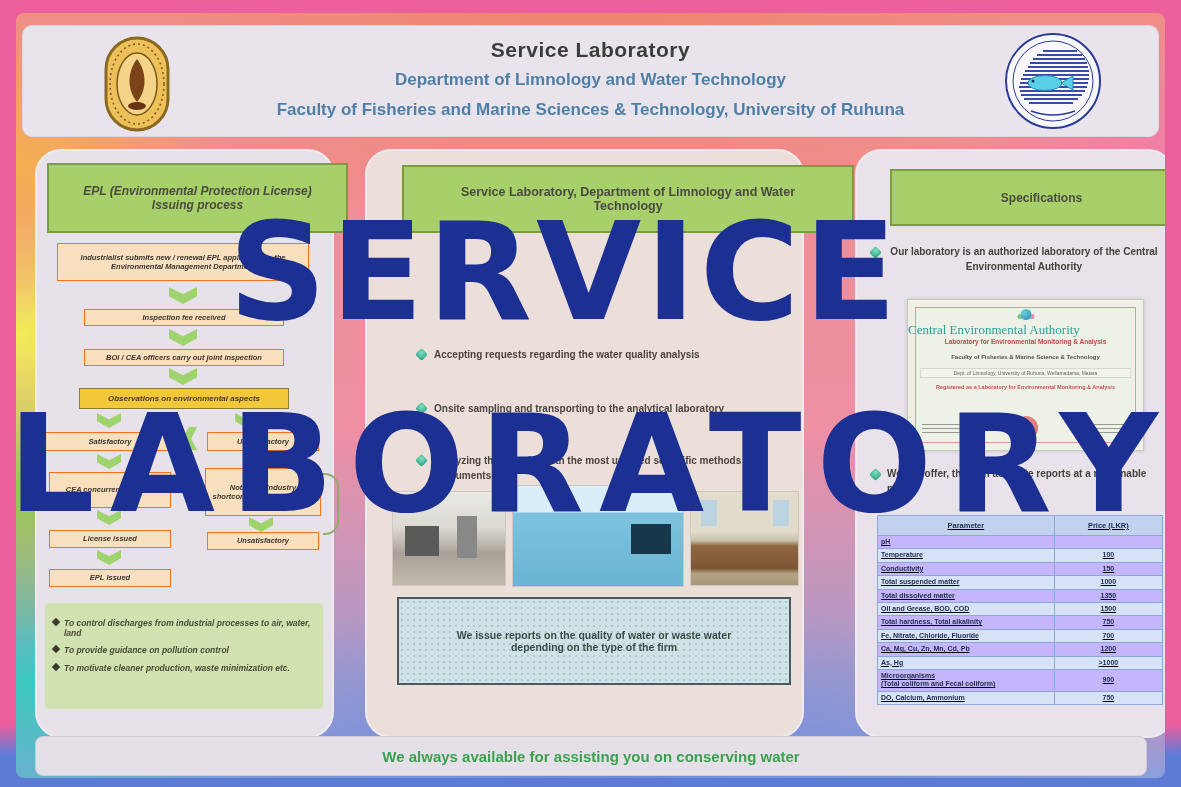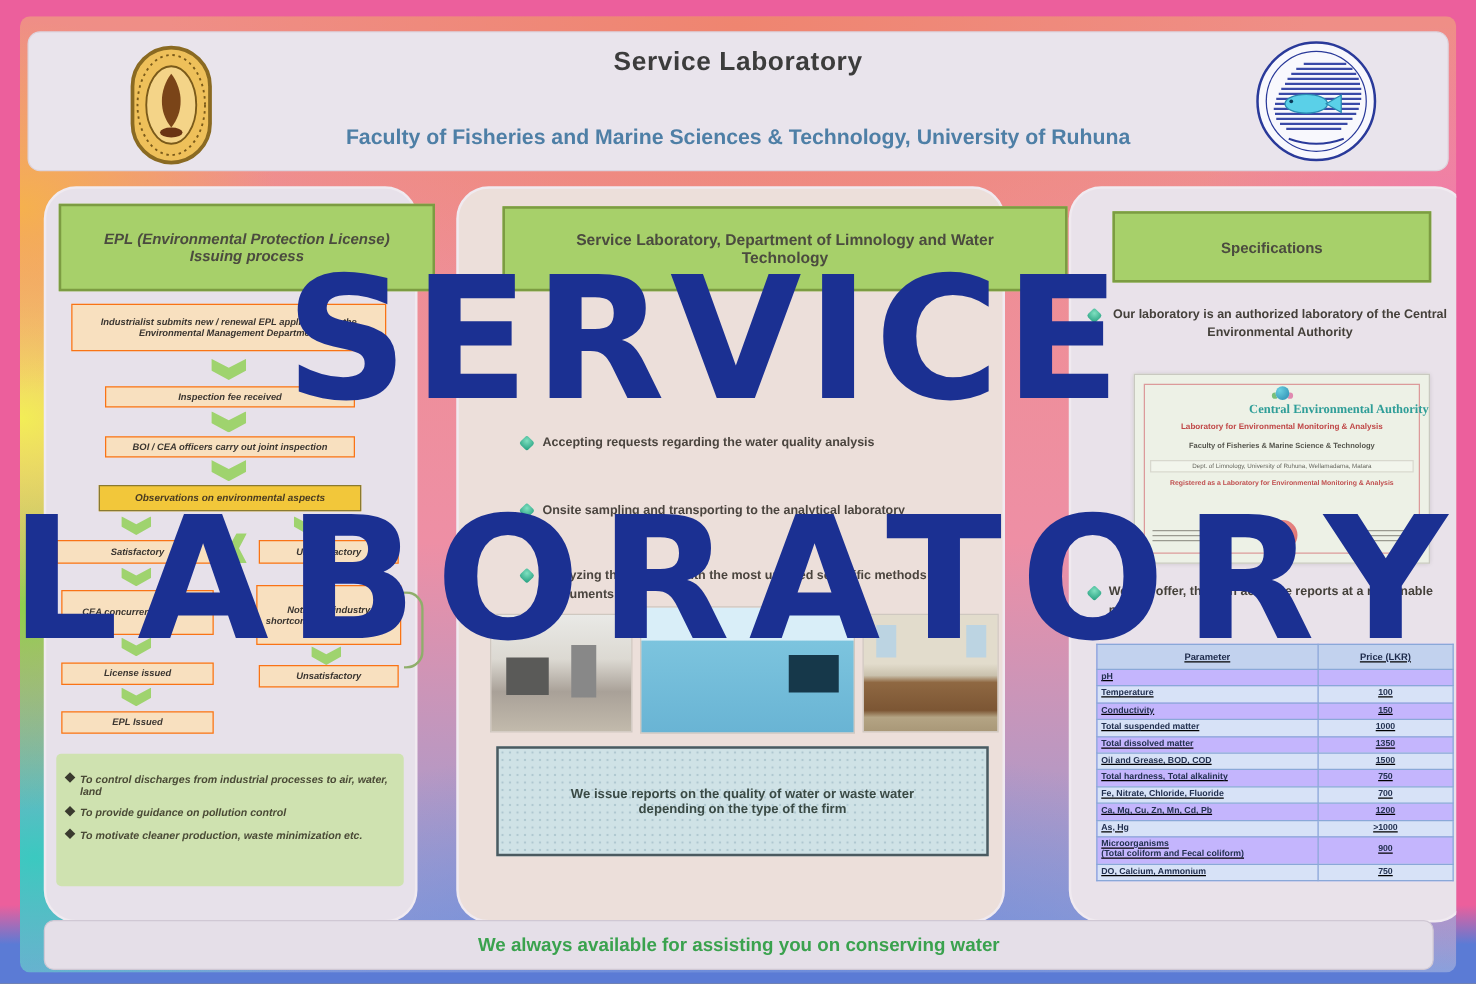--- a/index.html
+++ b/index.html
@@ -32,21 +32,21 @@
   .hdr-sub.s2{top:74px; font-size:17px;}
   .crest{position:absolute; left:78px; top:8px;}
   .ffmst{position:absolute; right:55px; top:5px;}
   
   .panel{position:absolute; border-radius:26px; border:2px solid #f0eaf0;}
   .panel.lp{left:19px;  top:136px; width:295px; height:585px; background:#e7e1ea;font-style:italic;}
   .panel.mp{left:349px; top:136px; width:435px; height:585px; background:#ecdfda;}
   .panel.rp{left:839px; top:136px; width:315px; height:585px; background:#e9e2ea;}
   .green-head{position:absolute; background:#a7d06a; border:2px solid #7c9c42;
       display:flex; align-items:center; justify-content:center; text-align:center;
-      font-weight:bold; color:#4b4b3f;}
+      font-weight:bold; color:#4b4b3f;padding-left:24px;}
   
   .fbox{position:absolute; background:#f8e0bf; border:1px solid #f97316; color:#3a3530;
       font-size:7.5px; font-weight:bold; line-height:1.25; text-align:center;
       display:flex; align-items:center; justify-content:center; padding:1px 2px; box-sizing:border-box;}
   .ybox{position:absolute; background:#f2c73a; border:1px solid #8a7a30; color:#4a3c22;
       font-size:8px; font-weight:bold; text-align:center;
       display:flex; align-items:center; justify-content:center; box-sizing:border-box;}
   .chev{position:absolute; width:28px; height:17px; background:#9fd36e;
       clip-path:polygon(0 0,50% 42%,100% 0,100% 55%,50% 100%,0 55%);
       filter:drop-shadow(0 0 1px #fff);}
@@ -67,22 +67,22 @@
       background-size:6px 6px; background-color:#cfe2e6;
       display:flex; align-items:center; justify-content:center; text-align:center;
       font-size:10.5px; font-weight:bold; color:#3a4a45; padding:0 40px; box-sizing:border-box;}
   
   .rbullet{position:absolute; display:flex; gap:7px; font-size:10px; font-weight:bold; color:#44403a; line-height:1.45;}
   .cert{position:absolute; background:#edf1e6; border:1px solid #c9c9c0; box-shadow:0 0 4px rgba(0,0,0,.15);}
   .cert-frame{position:absolute; left:7px; top:7px; right:7px; bottom:7px; border:1px solid #dc9a9a;}
   .cert-logo{position:absolute; left:50%; top:9px; transform:translateX(-50%); width:11px; height:11px;
       border-radius:50%; background:radial-gradient(circle at 30% 30%, #6ad0e0, #2a8ab0);
       box-shadow:6px 2px 0 -3px #e08ab0, -6px 2px 0 -3px #7ac07a;}
-  .cert-title{position:absolute; left:0; right:0; top:22px; text-align:right;
-      font-family:"Liberation Serif", serif; font-size:10px; font-weight:bold; color:#2f9e98;}
+  .cert-title{position:absolute; left:0; right:0; top:22px; text-align:left;
+      font-family:"Liberation Serif", serif; font-size:13px; font-weight:normal; color:#2f9e98;}
   .cert-sub{position:absolute; left:0; right:0; top:38px; text-align:center; font-size:6.5px; font-weight:bold; color:#c04848;}
   .cert-l1{position:absolute; left:0; right:0; top:54px; text-align:center; font-size:6px; color:#55554d; font-weight:bold;}
   .cert-l2{position:absolute; left:12px; right:12px; top:68px; text-align:center; font-size:5px; color:#66665e;
       border:1px solid #d8d8ce; padding:1px 0; background:#f2f5ec;}
   .cert-l3{position:absolute; left:18px; right:18px; top:84px; text-align:center; font-size:5.5px; font-weight:bold; color:#c05050; line-height:1.3;}
   .sig{position:absolute; bottom:14px; width:44px;}
   .sig i{display:block; height:1px; background:#9a9a90; margin:3px 0;}
   .seal{position:absolute; left:50%; transform:translateX(-50%); bottom:10px; width:24px; height:24px;
       border-radius:50%; background:radial-gradient(circle at 35% 35%, #ee8a8a, #d85050); opacity:.85;}
   table.price{border-collapse:collapse; width:286px; background:#c4b5fd;text-decoration:underline;}
@@ -112,20 +112,21 @@
 
     <div class="hdr">
       <svg class="crest" width="72" height="100" viewBox="0 0 72 100">
         <rect x="5" y="4" width="62" height="92" rx="31" fill="#eec05a" stroke="#8a6a22" stroke-width="3"></rect>
         <ellipse cx="36" cy="50" rx="27" ry="40" fill="none" stroke="#7a5a1a" stroke-width="1.5" stroke-dasharray="2 3"></ellipse>
         <ellipse cx="36" cy="50" rx="20" ry="31" fill="#f4d488" stroke="#7a5a1a" stroke-width="1.5"></ellipse>
         <path d="M36 25 C26 38,26 56,36 68 C46 56,46 38,36 25 Z" fill="#7a4418"></path>
         <ellipse cx="36" cy="72" rx="9" ry="4" fill="#6a3414"></ellipse>
       </svg>
       <div class="hdr-title">Service Laboratory</div>
+      <div class="hdr-sub s1">Department of Limnology and Water Technology</div>
       <div class="hdr-sub s2">Faculty of Fisheries and Marine Sciences &amp; Technology, University of Ruhuna</div>
       <svg class="ffmst" width="100" height="100" viewBox="0 0 100 100">
         <circle cx="50" cy="50" r="47" fill="#f8f8fd" stroke="#2a3a9a" stroke-width="2"></circle>
         <circle cx="50" cy="50" r="40" fill="none" stroke="#2a3a9a" stroke-width="1"></circle>
         <g stroke="#3a4aa8" stroke-width="1.8">
           <line x1="40" y1="20" x2="74" y2="20"></line>
             <line x1="34" y1="24" x2="79" y2="24"></line>
           <line x1="30" y1="28" x2="82" y2="28"></line>
             <line x1="27" y1="32" x2="84" y2="32"></line>
           <line x1="25" y1="36" x2="85" y2="36"></line>

